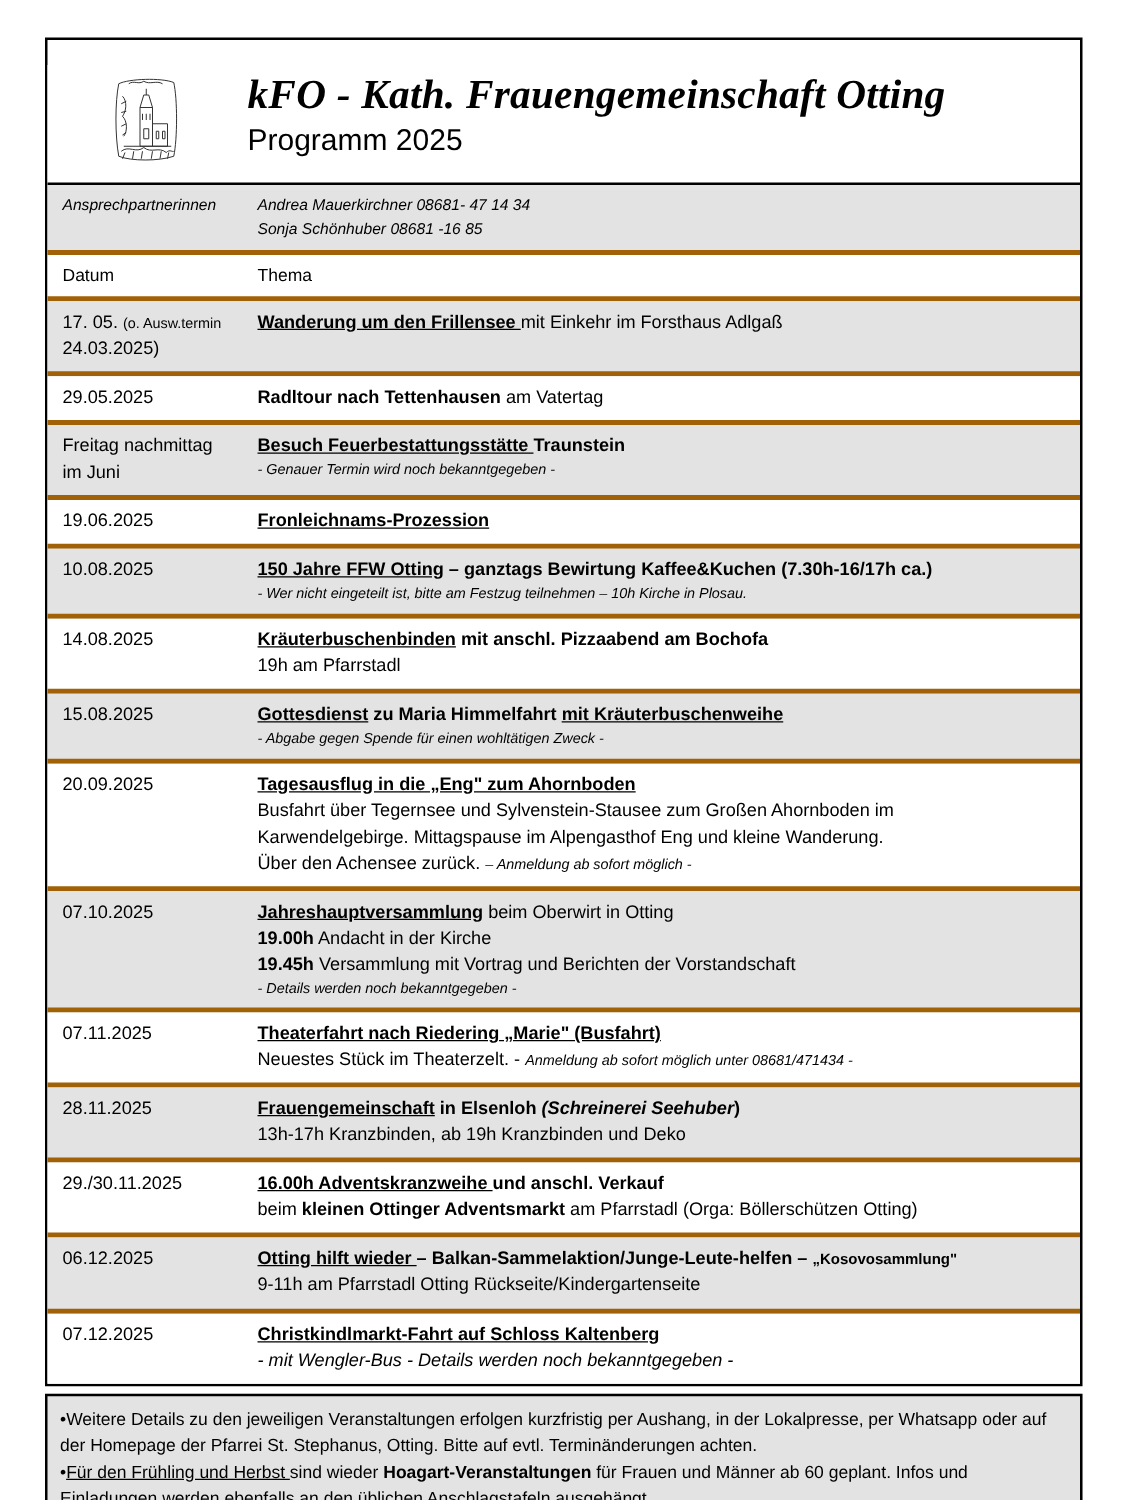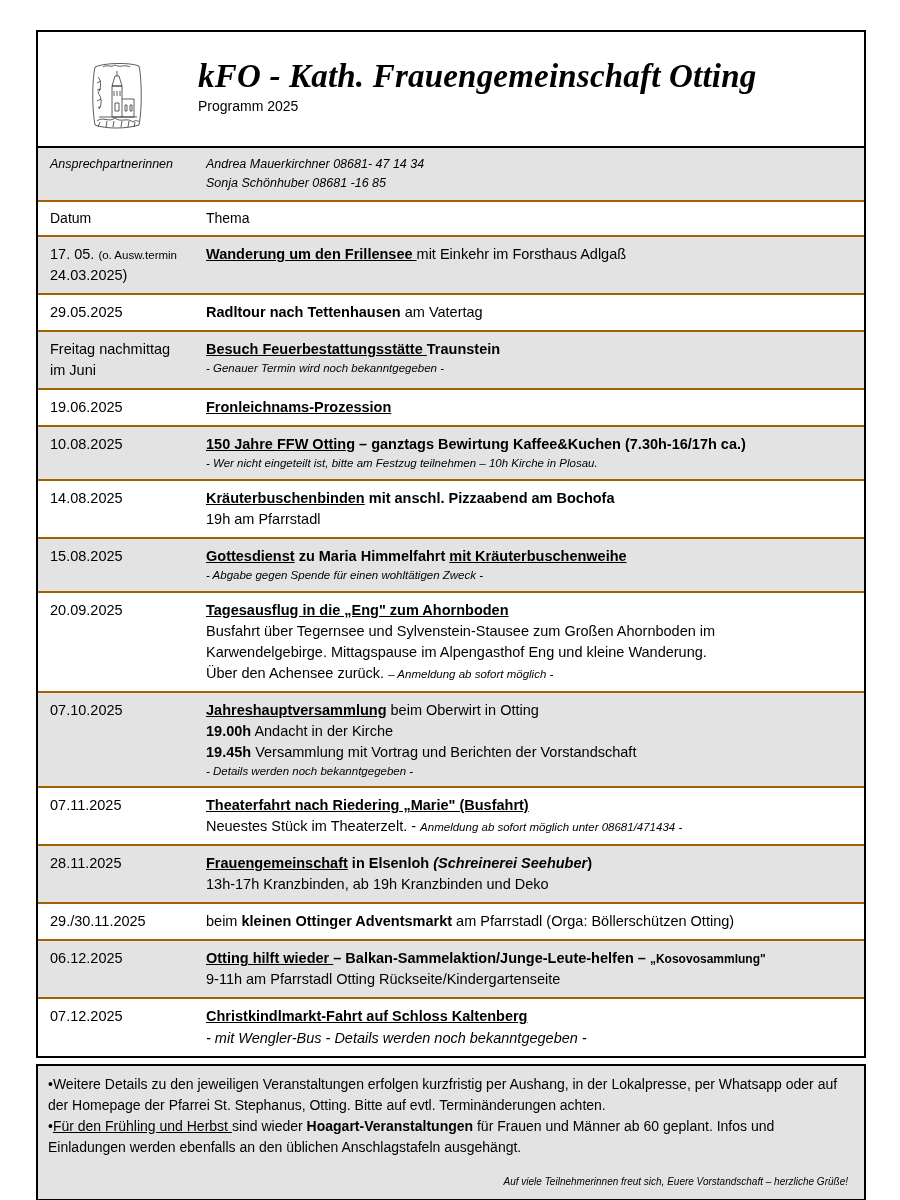--- a/index.html
+++ b/index.html
@@ -59,30 +59,30 @@
     font-family: "Liberation Serif", serif;
     font-weight: bold;
     font-style: italic;
     font-size: 33px;
     line-height: 1.12;
     letter-spacing: 0.2px;
     white-space: nowrap;
   }
   .doc-subtitle {
     font-family: "Liberation Sans", sans-serif;
-    font-size: 14px;
+    font-size: 24px;
     line-height: 1.25;
     margin-top: 3px;
   }
 
   
   .row {
     display: flex;
     align-items: flex-start;
-    border-bottom: 2px solid #a16207;
+    border-bottom: 4px solid #a16207;
     box-sizing: border-box;
     padding: 7px 8px 7px 0;
   }
   .row:last-child { border-bottom: none; }
   .row.shaded { background: #e3e3e3; }
   .row.plain  { background: #ffffff; }
 
   .c-date {
     width: 164px;
     flex: 0 0 164px;
@@ -292,20 +292,21 @@
       <div class="c-date">28.11.2025</div>
       <div class="c-theme">
         <span class="line"><span class="bu">Frauengemeinschaft</span><span class="b"> in Elsenloh </span><span class="bi">(Schreinerei Seehuber</span><span class="b">)</span></span>
         <span class="line">13h-17h Kranzbinden, ab 19h Kranzbinden und Deko</span>
       </div>
     </div>
 
     <div class="row plain">
       <div class="c-date">29./30.11.2025</div>
       <div class="c-theme">
+        <span class="line"><span class="bu">16.00h Adventskranzweihe </span><span class="b">und anschl. Verkauf</span></span>
         <span class="line"><span>beim </span><span class="b">kleinen Ottinger Adventsmarkt</span><span> am Pfarrstadl (Orga: Böllerschützen Otting)</span></span>
       </div>
     </div>
 
     <div class="row shaded">
       <div class="c-date">06.12.2025</div>
       <div class="c-theme">
         <span class="line"><span class="bu">Otting hilft wieder </span><span class="b">– Balkan-Sammelaktion/Junge-Leute-helfen – </span><span class="smb">„Kosovosammlung"</span></span>
         <span class="line">9-11h am Pfarrstadl Otting Rückseite/Kindergartenseite</span>
       </div>

